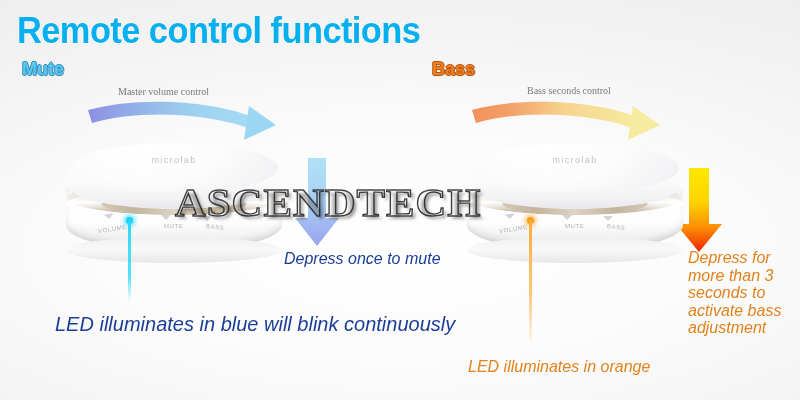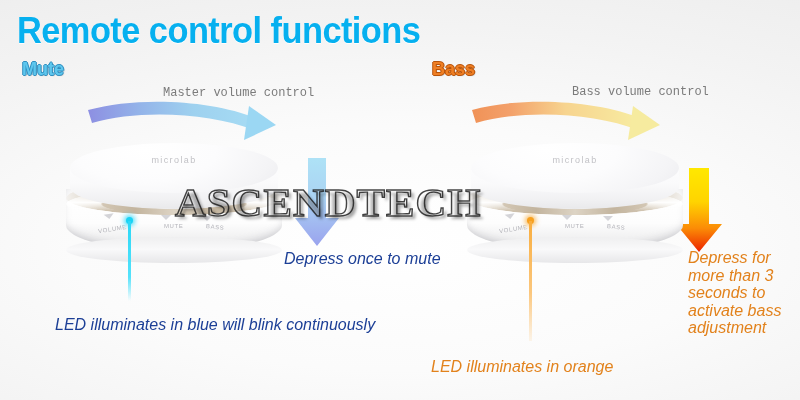--- a/index.html
+++ b/index.html
@@ -26,23 +26,22 @@
   .sec-label{
     position:absolute;font-size:19px;font-weight:bold;white-space:nowrap;
     font-family:"Liberation Sans Narrow","Liberation Sans",sans-serif;
     transform:scaleX(.95);transform-origin:left center;
   }
   .sec-mute{left:22px;top:58px;color:#5ec7ee;
     text-shadow:-1px 0 #2f8fc0,0 -1px #2f8fc0,1px 0 #2f8fc0,0 1px #2f8fc0,1px 1px 1px rgba(0,0,0,.25);}
   .sec-bass{left:432px;top:58px;color:#ef7f24;
     text-shadow:-1px 0 #b8530a,0 -1px #b8530a,1px 0 #b8530a,0 1px #b8530a,1px 1px 1px rgba(0,0,0,.25);}
   .curve-cap{
-    position:absolute;font-size:12px;color:#7b7b7b;white-space:nowrap;
-    font-family:Liberation Mono, monospace;
-    margin-left:45px;
+    position:absolute;font-size:10px;color:#7b7b7b;white-space:nowrap;
+    font-family:Liberation Serif, serif;
   }
   .cap-left{left:118px;top:86px;}
   .cap-right{left:527px;top:85px;}
 
   
   .curve-arrow{position:absolute;}
   .down-arrow{position:absolute;}
 
   
   .speaker{position:absolute;width:232px;height:128px;}
@@ -123,22 +122,22 @@
   .led-blue{left:68px;background:#19d3f5;box-shadow:0 0 5px 2px rgba(25,211,245,.75);}
   .led-orange{left:68px;background:#f7a01e;box-shadow:0 0 5px 2px rgba(247,160,30,.7);}
   .led-line{position:absolute;width:3px;top:0px;}
   .led-line-blue{left:70px;height:80px;background:linear-gradient(180deg,#2ad8f7 0%,#55e2fb 70%,rgba(85,226,251,0) 100%);}
   .led-line-orange{left:70px;height:120px;background:linear-gradient(180deg,#f9ad3d 0%,#fbc77e 60%,rgba(251,199,126,.15) 100%);}
 
   
   .callout{position:absolute;font-family:"Liberation Sans",sans-serif;font-style:italic;}
   .co-mute{left:284px;top:249px;color:#1c3f96;font-size:16px;line-height:19px;}
   .co-bass{left:688px;top:249px;color:#e2821c;font-size:16px;line-height:17.5px;width:112px;}
-  .co-led-blue{left:55px;top:315px;color:#1c3f96;font-size:16px;line-height:19px;}
-  .co-led-orange{left:431px;top:358px;color:#e2821c;font-size:16px;}
+  .co-led-blue{left:55px;top:315px;color:#1c3f96;font-size:20px;line-height:19px;}
+  .co-led-orange{left:468px;top:358px;color:#e2821c;font-size:16px;}
 
   
   .watermark{
     position:absolute;left:175px;top:178px;
     font-family:"Liberation Serif",serif;
     font-size:41px;font-weight:bold;letter-spacing:1px;
     color:rgba(255,255,255,.16);
     -webkit-text-stroke:1.4px rgba(25,25,25,.82);
     text-shadow:3px 3px 3px rgba(0,0,0,.35);
     white-space:nowrap;transform:scaleX(1.04);transform-origin:left center;
@@ -196,21 +195,21 @@
       <div class="btn-lbl lbl-bass">BASS</div>
       <div class="led led-blue"></div>
       <div class="led-line led-line-blue"></div>
     </div>
   </div>
 
   <div class="callout co-mute">Depress once to mute</div>
   <div class="callout co-led-blue">LED illuminates in blue will blink continuously</div>
 
   <div class="sec-label sec-bass">Bass</div>
-  <div class="curve-cap cap-right">Bass volume control</div>
+  <div class="curve-cap cap-right">Bass seconds control</div>
 
   <svg class="curve-arrow" style="left:470px;top:100px;" width="212" height="48" viewBox="0 0 212 48">
     <defs>
       <linearGradient id="gradCurveOrange" x1="0" y1="0" x2="1" y2="0">
         <stop offset="0%" stop-color="#f09257"></stop>
         <stop offset="22%" stop-color="#f3a06a"></stop>
         <stop offset="55%" stop-color="#f7d48f"></stop>
         <stop offset="100%" stop-color="#f7eda2"></stop>
       </linearGradient>
     </defs>

